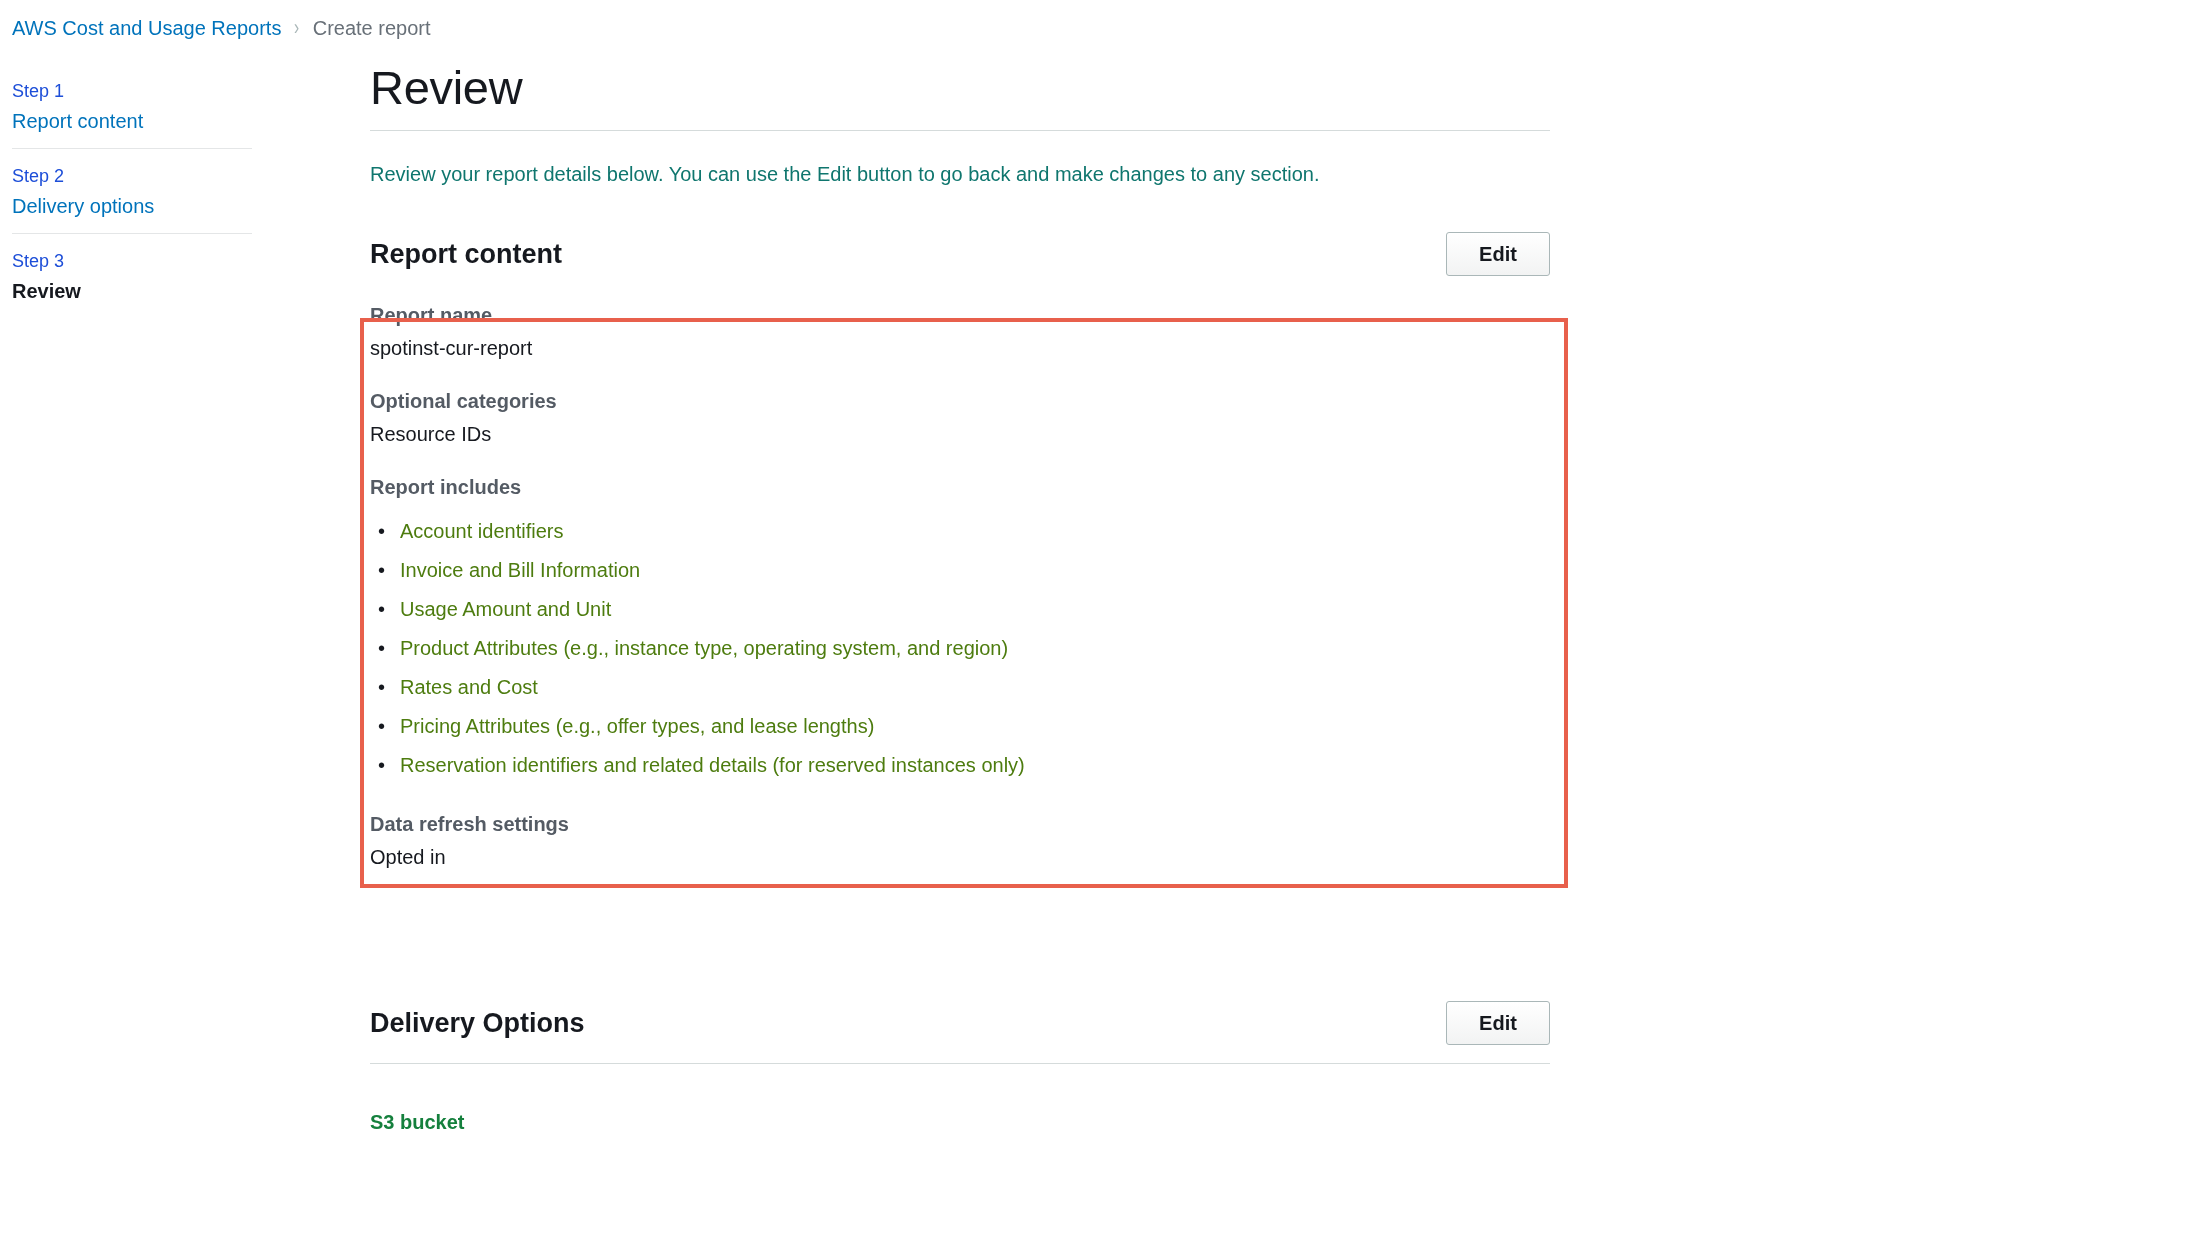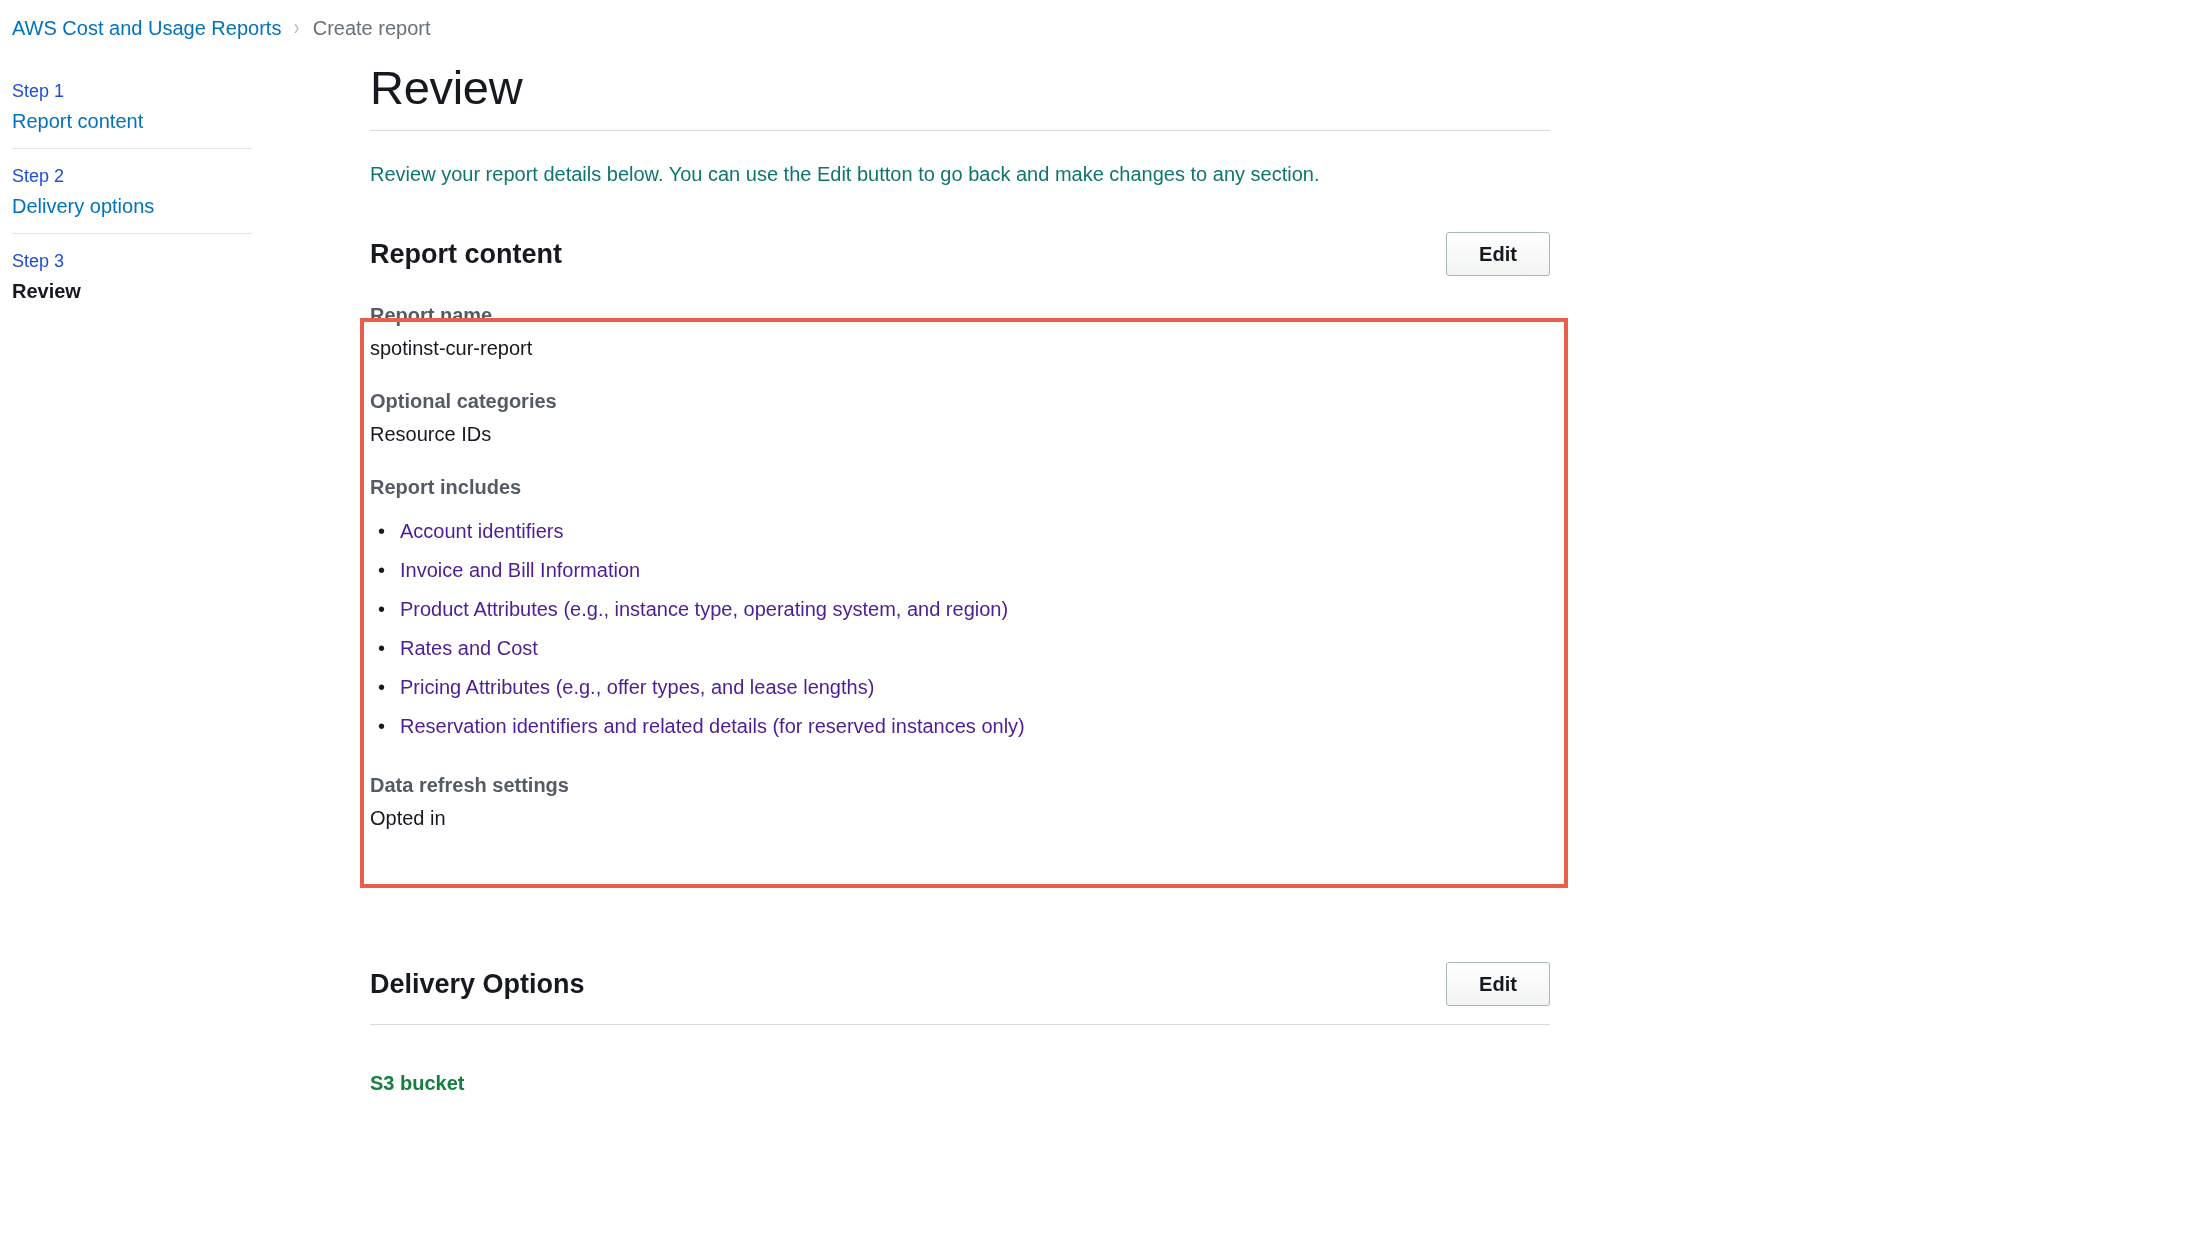--- a/index.html
+++ b/index.html
@@ -145,21 +145,21 @@
     margin-top: 6px;
   }
   ul.includes-list {
     margin: 12px 0 0 0;
     padding-left: 30px;
     list-style: none;
   }
   ul.includes-list li {
     font-size: 20px;
     line-height: 39px;
-    color: #4c1d95;
+    color: #4d7c0f;
     position: relative;
   }
   ul.includes-list li:before {
     content: "\2022";
     position: absolute;
     left: -22px;
     color: #16191f;
     font-size: 20px;
   }
 
@@ -243,20 +243,21 @@
     <div class="field-group">
       <div class="field-label">Optional categories</div>
       <div class="field-value">Resource IDs</div>
     </div>
 
     <div class="field-group">
       <div class="field-label">Report includes</div>
       <ul class="includes-list">
         <li>Account identifiers</li>
         <li>Invoice and Bill Information</li>
+        <li>Usage Amount and Unit</li>
         <li>Product Attributes (e.g., instance type, operating system, and region)</li>
         <li>Rates and Cost</li>
         <li>Pricing Attributes (e.g., offer types, and lease lengths)</li>
         <li>Reservation identifiers and related details (for reserved instances only)</li>
       </ul>
     </div>
 
     <div class="field-group">
       <div class="field-label">Data refresh settings</div>
       <div class="field-value">Opted in</div>

